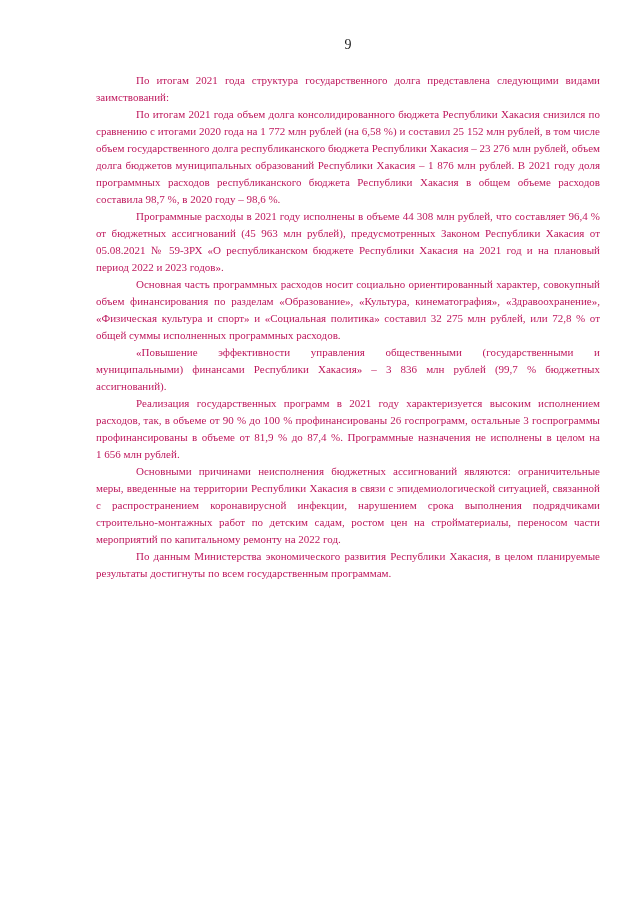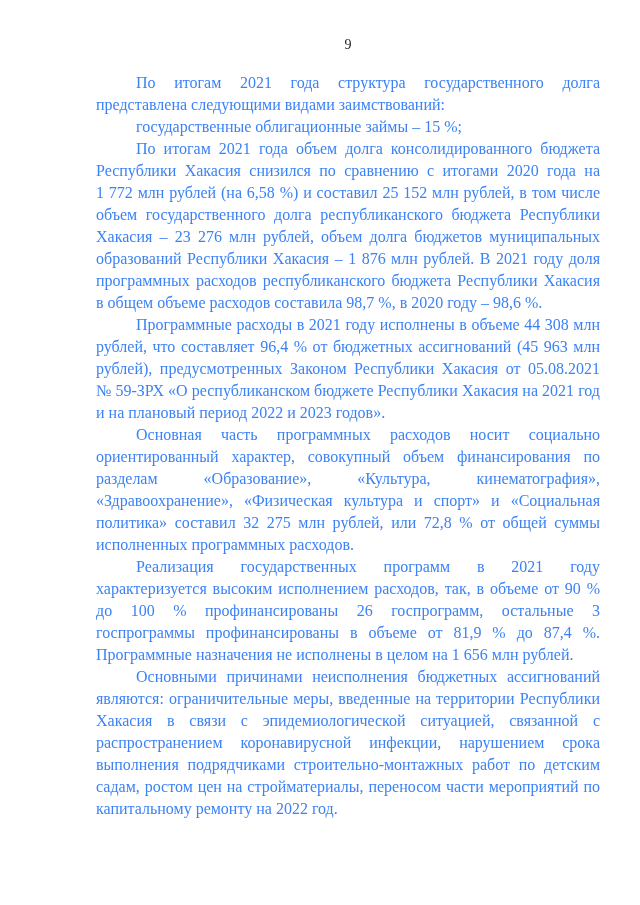--- a/index.html
+++ b/index.html
@@ -24,41 +24,42 @@
     text-align: center;
     font-size: 14px;
     line-height: 16px;
     color: #1c1c1c;
   }
   .body-text {
     position: absolute;
     top: 72px;
     left: 96px;
     width: 504px;
-    font-size: 16px;
-    line-height: 22px;
+    font-size: 11px;
+    line-height: 17px;
     text-align: justify;
-    color: #3b82f6;
+    color: #be185d;
   }
   .body-text p {
     margin: 0;
     padding: 0;
     text-indent: 40px;
   }
 </style>
 </head>
 <body>
 
 <div class="page">
 
   <div class="page-number">9</div>
 
   <div class="body-text">
     <p>По итогам 2021 года структура государственного долга представлена следующими видами заимствований:</p>
-    <p>государственные облигационные займы – 15&nbsp;%;</p>
     <p>По итогам 2021 года объем долга консолидированного бюджета Республики Хакасия снизился по сравнению с итогами 2020 года на 1&nbsp;772 млн рублей (на 6,58&nbsp;%) и составил 25&nbsp;152 млн рублей, в том числе объем государственного долга республиканского бюджета Республики Хакасия – 23&nbsp;276 млн рублей, объем долга бюджетов муниципальных образований Республики Хакасия – 1&nbsp;876 млн рублей. В 2021 году доля программных расходов республиканского бюджета Республики Хакасия в общем объеме расходов составила 98,7&nbsp;%, в 2020 году – 98,6&nbsp;%.</p>
     <p>Программные расходы в 2021 году исполнены в объеме 44&nbsp;308 млн рублей, что составляет 96,4&nbsp;% от бюджетных ассигнований (45&nbsp;963 млн рублей), предусмотренных Законом Республики Хакасия от 05.08.2021 №&nbsp;59-ЗРХ «О республиканском бюджете Республики Хакасия на 2021 год и на плановый период 2022 и 2023 годов».</p>
     <p>Основная часть программных расходов носит социально ориентированный характер, совокупный объем финансирования по разделам «Образование», «Культура, кинематография», «Здравоохранение», «Физическая культура и спорт» и «Социальная политика» составил 32&nbsp;275 млн рублей, или 72,8&nbsp;% от общей суммы исполненных программных расходов.</p>
+    <p>«Повышение эффективности управления общественными (государственными и муниципальными) финансами Республики Хакасия» – 3&nbsp;836 млн рублей (99,7&nbsp;% бюджетных ассигнований).</p>
     <p>Реализация государственных программ в 2021 году характеризуется высоким исполнением расходов, так, в объеме от 90&nbsp;% до 100&nbsp;% профинансированы 26 госпрограмм, остальные 3 госпрограммы профинансированы в объеме от 81,9&nbsp;% до 87,4&nbsp;%. Программные назначения не исполнены в целом на 1&nbsp;656 млн рублей.</p>
     <p>Основными причинами неисполнения бюджетных ассигнований являются: ограничительные меры, введенные на территории Республики Хакасия в связи с эпидемиологической ситуацией, связанной с распространением коронавирусной инфекции, нарушением срока выполнения подрядчиками строительно-монтажных работ по детским садам, ростом цен на стройматериалы, переносом части мероприятий по капитальному ремонту на 2022 год.</p>
+    <p>По данным Министерства экономического развития Республики Хакасия, в целом планируемые результаты достигнуты по всем государственным программам.</p>
   </div>
 
 </div>
 
 </body></html>

